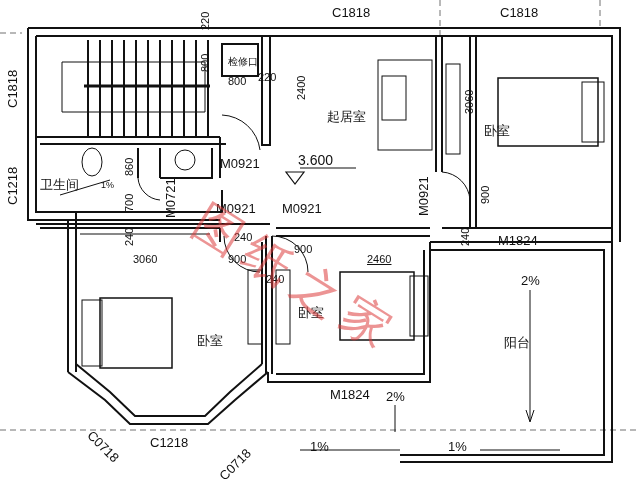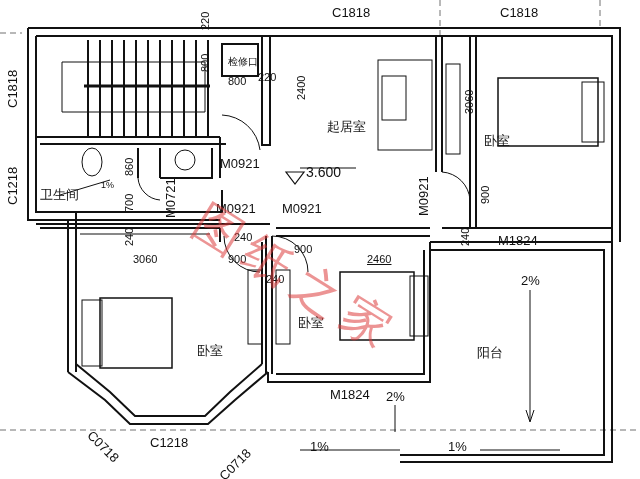--- a/index.html
+++ b/index.html
@@ -1,21 +1,21 @@
 <!DOCTYPE html>
 <html><head>
 <meta charset="utf-8">
 <style>
   html,body{margin:0;padding:0;background:#fff;}
   body{width:640px;height:479px;position:relative;overflow:hidden;font-family:"Liberation Sans",sans-serif;color:#111;}
   svg{position:absolute;left:0;top:0;}
   .lbl{position:absolute;font-size:13px;line-height:1;white-space:nowrap;color:#111;}
   .dim{position:absolute;font-size:11px;line-height:1;white-space:nowrap;color:#111;}
   .vert{transform:rotate(-90deg);transform-origin:left top;}
-  .room{position:absolute;font-size:13px;font-family:"DejaVu Sans",sans-serif;color:#111;margin-top:10px;}
+  .room{position:absolute;font-size:13px;font-family:"DejaVu Sans",sans-serif;color:#111;}
   .wm{position:absolute;font-family:"DejaVu Sans",sans-serif;font-size:48px;color:rgba(220,60,60,0.55);transform:rotate(-30deg);transform-origin:left top;letter-spacing:10px;}
 </style>
 </head>
 <body>
 
 <svg width="640" height="479" viewBox="0 0 640 479">
   <g stroke="#111" fill="none" stroke-width="2">
 
     <path d="M28,28 H620 V242"></path>
     <path d="M36,36 H612 V242"></path>
@@ -94,24 +94,24 @@
 
     <path d="M0,430 H640 M0,33 H22 M440,0 V36 M600,0 V30" stroke-width="0.6" stroke-dasharray="6,4"></path>
   </g>
 </svg>
 
 <span class="room" style="left:327px;top:108px;">起居室</span>
 <span class="room" style="left:484px;top:122px;">卧室</span>
 <span class="room" style="left:197px;top:332px;">卧室</span>
 <span class="room" style="left:298px;top:304px;">卧室</span>
 <span class="room" style="left:40px;top:176px;">卫生间</span>
-<span class="room" style="left:477px;top:334px;">阳台</span>
+<span class="room" style="left:504px;top:334px;">阳台</span>
 <span class="dim" style="left:228px;top:57px;font-size:10px;font-family:'DejaVu Sans',sans-serif;">检修口</span>
 
-<span class="lbl" style="left:306px;top:153px;font-size:14px;margin-top:12px;">3.600</span>
+<span class="lbl" style="left:298px;top:153px;font-size:14px;">3.600</span>
 
 <span class="lbl" style="left:332px;top:6px;">C1818</span>
 <span class="lbl" style="left:500px;top:6px;">C1818</span>
 <span class="lbl vert" style="left:6px;top:108px;">C1818</span>
 <span class="lbl vert" style="left:6px;top:205px;">C1218</span>
 <span class="lbl" style="left:150px;top:436px;">C1218</span>
 <span class="lbl" style="left:84px;top:440px;transform:rotate(45deg);">C0718</span>
 <span class="lbl" style="left:216px;top:458px;transform:rotate(-45deg);">C0718</span>
 
 <span class="lbl" style="left:220px;top:157px;">M0921</span>

